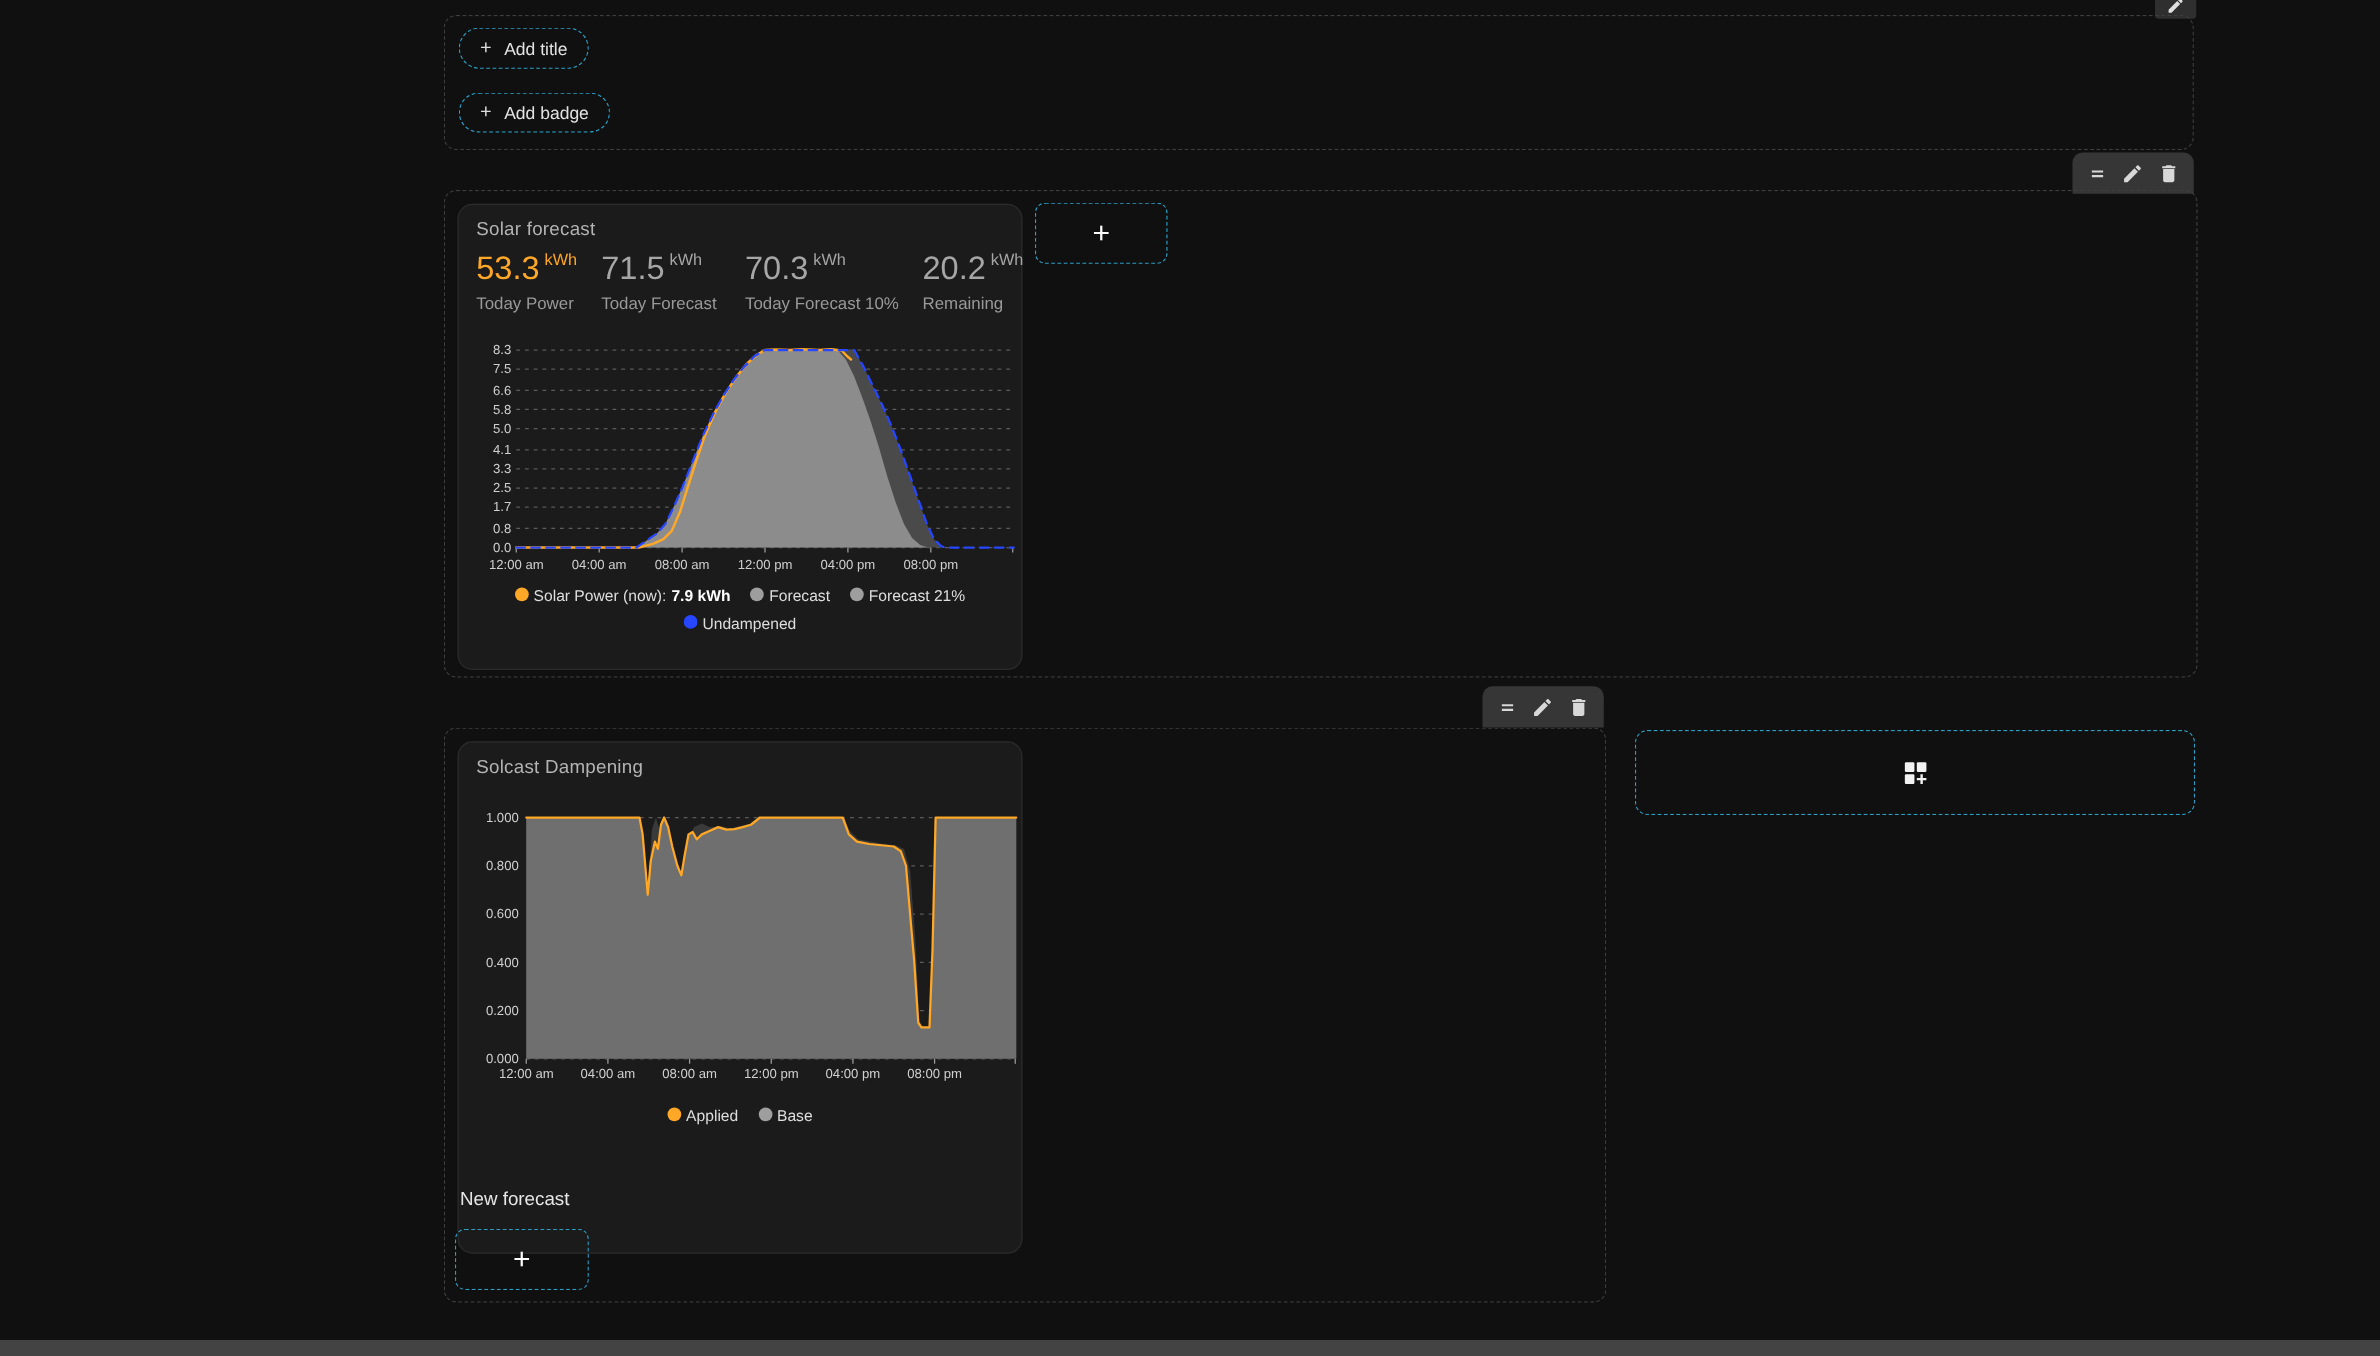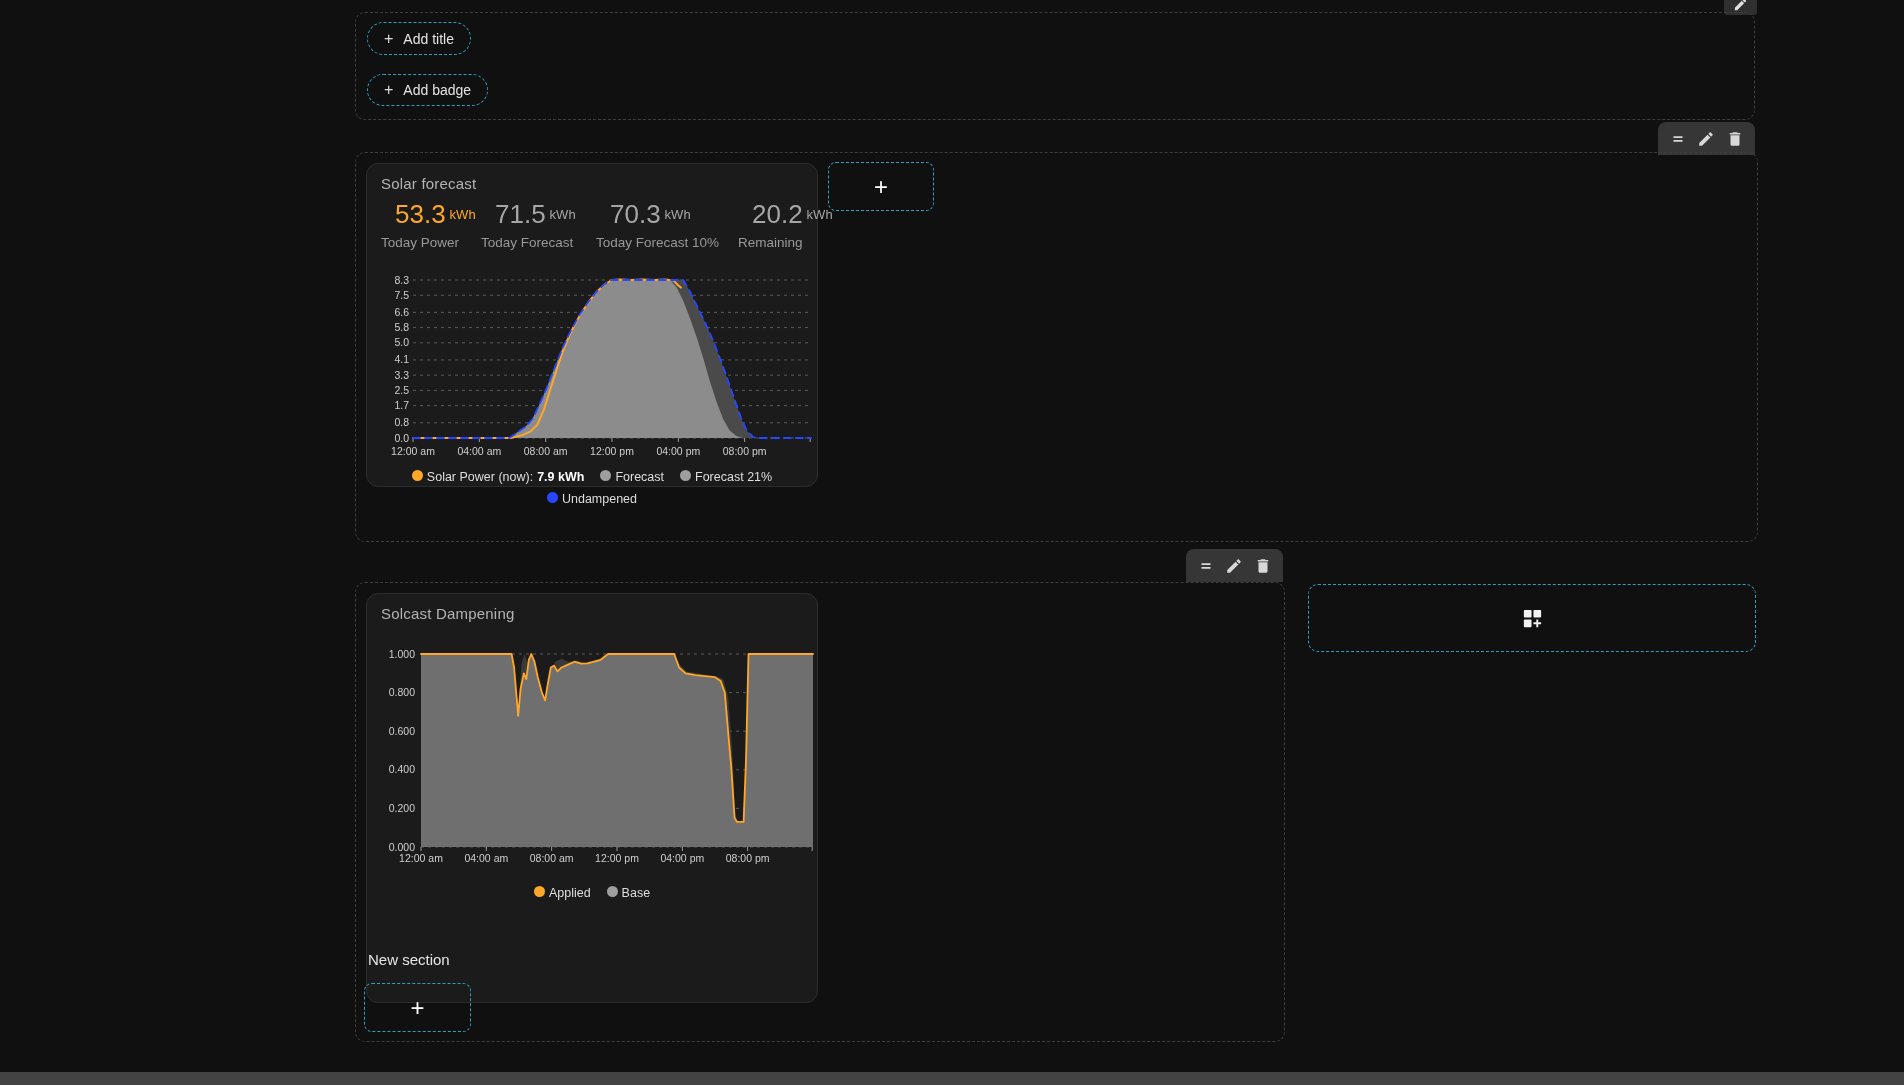--- a/index.html
+++ b/index.html
@@ -30,21 +30,21 @@
   .tb-btn{width:26px;height:26px;display:flex;align-items:center;justify-content:center;cursor:pointer;border-radius:4px;}
   .tb-btn svg{display:block;}
   
   .card{
     position:absolute;background:#1b1b1b;border:1px solid #2c2c2c;border-radius:12px;
     box-sizing:border-box;
   }
   .card-title{position:absolute;left:14px;top:11px;font-size:15px;color:#b3b3b3;letter-spacing:.2px;}
   
   .stat{position:absolute;top:36px;}
-  .stat .v-row{display:flex;align-items:center;margin-left:14px;}
+  .stat .v-row{display:flex;align-items:flex-start;}
   .stat-value{font-size:26px;font-weight:500;color:#a6a6a6;line-height:1.1;}
   .stat-unit{font-size:13px;color:#a6a6a6;margin-left:4px;}
   .stat.hl .stat-value,.stat.hl .stat-unit{color:#ffa726;}
   .stat-label{font-size:13.5px;color:#999999;margin-top:6px;}
   
   .legend{position:absolute;left:0;width:100%;display:flex;flex-direction:column;align-items:center;gap:8px;}
   .legend-row{display:flex;gap:16px;align-items:center;justify-content:center;}
   .legend-item{display:flex;gap:4px;font-size:12.5px;color:#dedede;cursor:pointer;white-space:nowrap;}
   .legend-item b{color:#ffffff;}
   .dot{width:11px;height:11px;border-radius:50%;display:inline-block;flex:0 0 auto;}
@@ -90,21 +90,21 @@
   <span class="tb-btn">
     <svg width="18" height="18" viewBox="0 0 24 24">
         <path fill="#d8d8d8" d="M6 19c0 1.1.9 2 2 2h8c1.1 0 2-.9 2-2V7H6v12zM19 4h-3.5l-1-1h-5l-1 1H5v2h14V4z"></path>
       </svg>
   </span>
 </div>
 
 <div class="section-dashed" style="left:355px;top:152px;width:1401px;height:388px;">
 </div>
 
-<div class="card" style="left:366px;top:163px;width:452px;height:324px;">
+<div class="card" style="left:366px;top:163px;width:452px;height:373px;">
   <div class="card-title">Solar forecast</div>
 
   <div class="stat hl" style="left:14px;">
     <div class="v-row">
         <span class="stat-value">53.3</span>
         <span class="stat-unit">kWh</span>
       </div>
     <div class="stat-label">Today Power</div>
   </div>
   <div class="stat" style="left:114px;">
@@ -259,21 +259,21 @@
           <span>Applied</span>
         </span>
         <span class="legend-item">
           <span class="dot" style="background: rgb(158, 158, 158);"></span>
           <span>Base</span>
         </span>
       </div>
     </div>
 </div>
 
-<div class="new-section-label" style="left:368px;top:951px;">New section</div>
+<div class="new-section-label" style="left:368px;top:951px;">New forecast</div>
 <button class="cyan-btn" style="left:364px;top:983px;width:107px;height:49px;border-radius:8px;">
   <span class="plus-big">+</span>
 </button>
 
 <button class="cyan-btn" style="left:1308px;top:584px;width:448px;height:68px;border-radius:10px;">
   <svg width="23" height="23" viewBox="0 0 24 24">
     <rect x="3" y="3" width="8" height="8" rx="1" fill="#f2f2f2"></rect>
     <rect x="13" y="3" width="8" height="8" rx="1" fill="#f2f2f2"></rect>
     <rect x="3" y="13" width="8" height="8" rx="1" fill="#f2f2f2"></rect>
     <path fill="#f2f2f2" d="M18 13v3h3v2h-3v3h-2v-3h-3v-2h3v-3h2z"></path>

